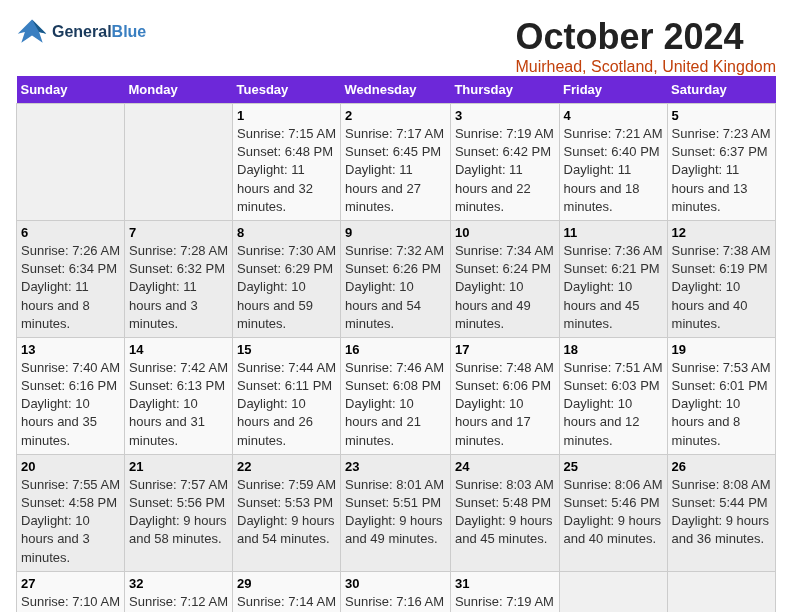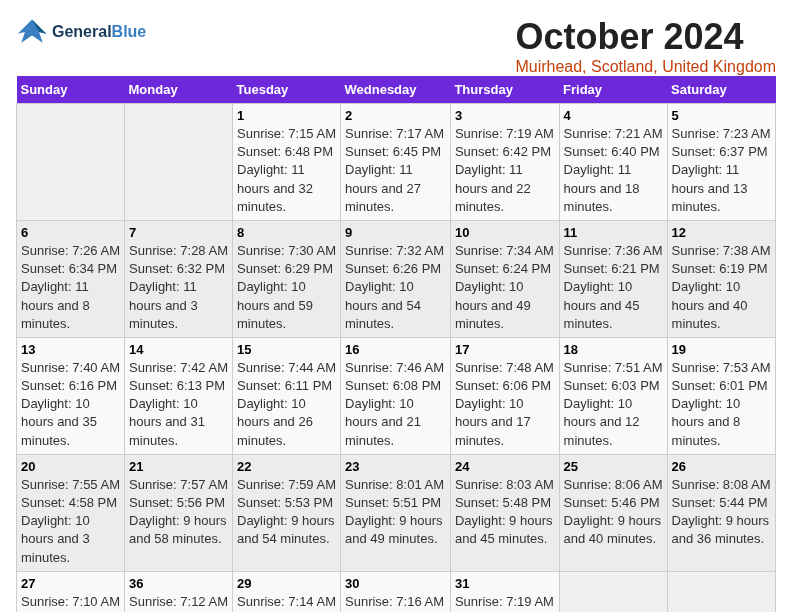--- a/index.html
+++ b/index.html
@@ -288,21 +288,21 @@
         </td>
       </tr>
       <tr>
         <td>
           <span class="day-number">27</span>
           <div class="day-info">Sunrise: 7:10 AM
 Sunset: 4:41 PM
 Daylight: 9 hours and 31 minutes.</div>
         </td>
         <td>
-          <span class="day-number">36</span>
+          <span class="day-number">32</span>
           <div class="day-info">Sunrise: 7:12 AM
 Sunset: 4:39 PM
 Daylight: 9 hours and 27 minutes.</div>
         </td>
         <td>
           <span class="day-number">29</span>
           <div class="day-info">Sunrise: 7:14 AM
 Sunset: 4:37 PM
 Daylight: 9 hours and 22 minutes.</div>
         </td>

